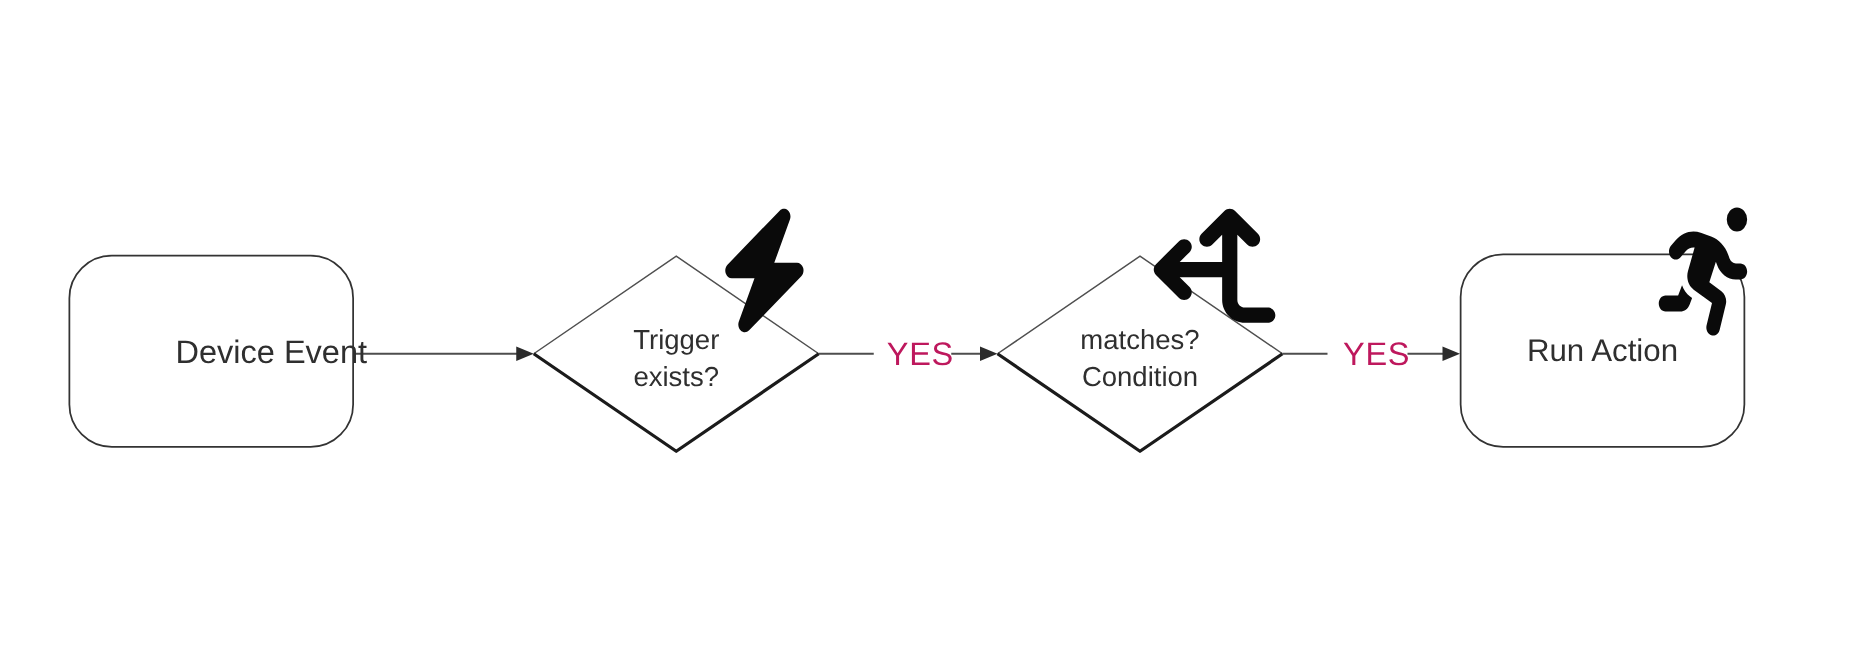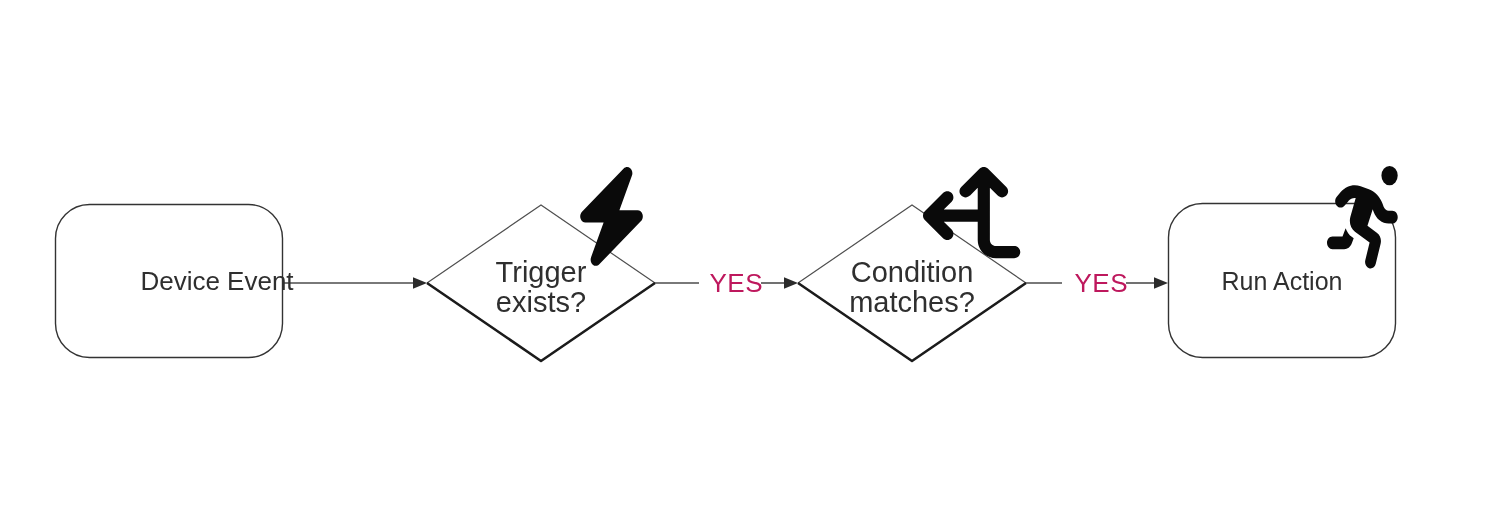--- a/index.html
+++ b/index.html
@@ -21,21 +21,21 @@
     top: 0;
   }
   .node-label {
     position: absolute;
     display: flex;
     flex-direction: column;
     align-items: center;
     justify-content: center;
     text-align: center;
     color: #2f2f2f;
-    font-size: 29px;
+    font-size: 22px;
     line-height: 30px;
     pointer-events: none;
   }
   .edge-label {
     position: absolute;
     display: flex;
     align-items: center;
     justify-content: flex-end;
     color: #be185d;
     font-size: 26px;
@@ -103,22 +103,22 @@
   <div class="node-label" style="left:55px; top:204px; width:228px; height:153px; font-size:26px;padding-left:48px;">
     <span>Device Event</span>
   </div>
 
   <div class="node-label" style="left:427px; top:211px; width:228px; height:152px;">
     <span>Trigger</span>
     <span>exists?</span>
   </div>
 
   <div class="node-label" style="left:798px; top:211px; width:228px; height:152px;">
+    <span>matches?</span>
     <span>Condition</span>
-    <span>matches?</span>
   </div>
 
   <div class="node-label" style="left:1168px; top:203px; width:228px; height:155px; font-size:25px;">
     <span>Run Action</span>
   </div>
 
   <div class="edge-label" style="left:695px; top:267px; width:68px; height:32px;">
     <span>YES</span>
   </div>
 

